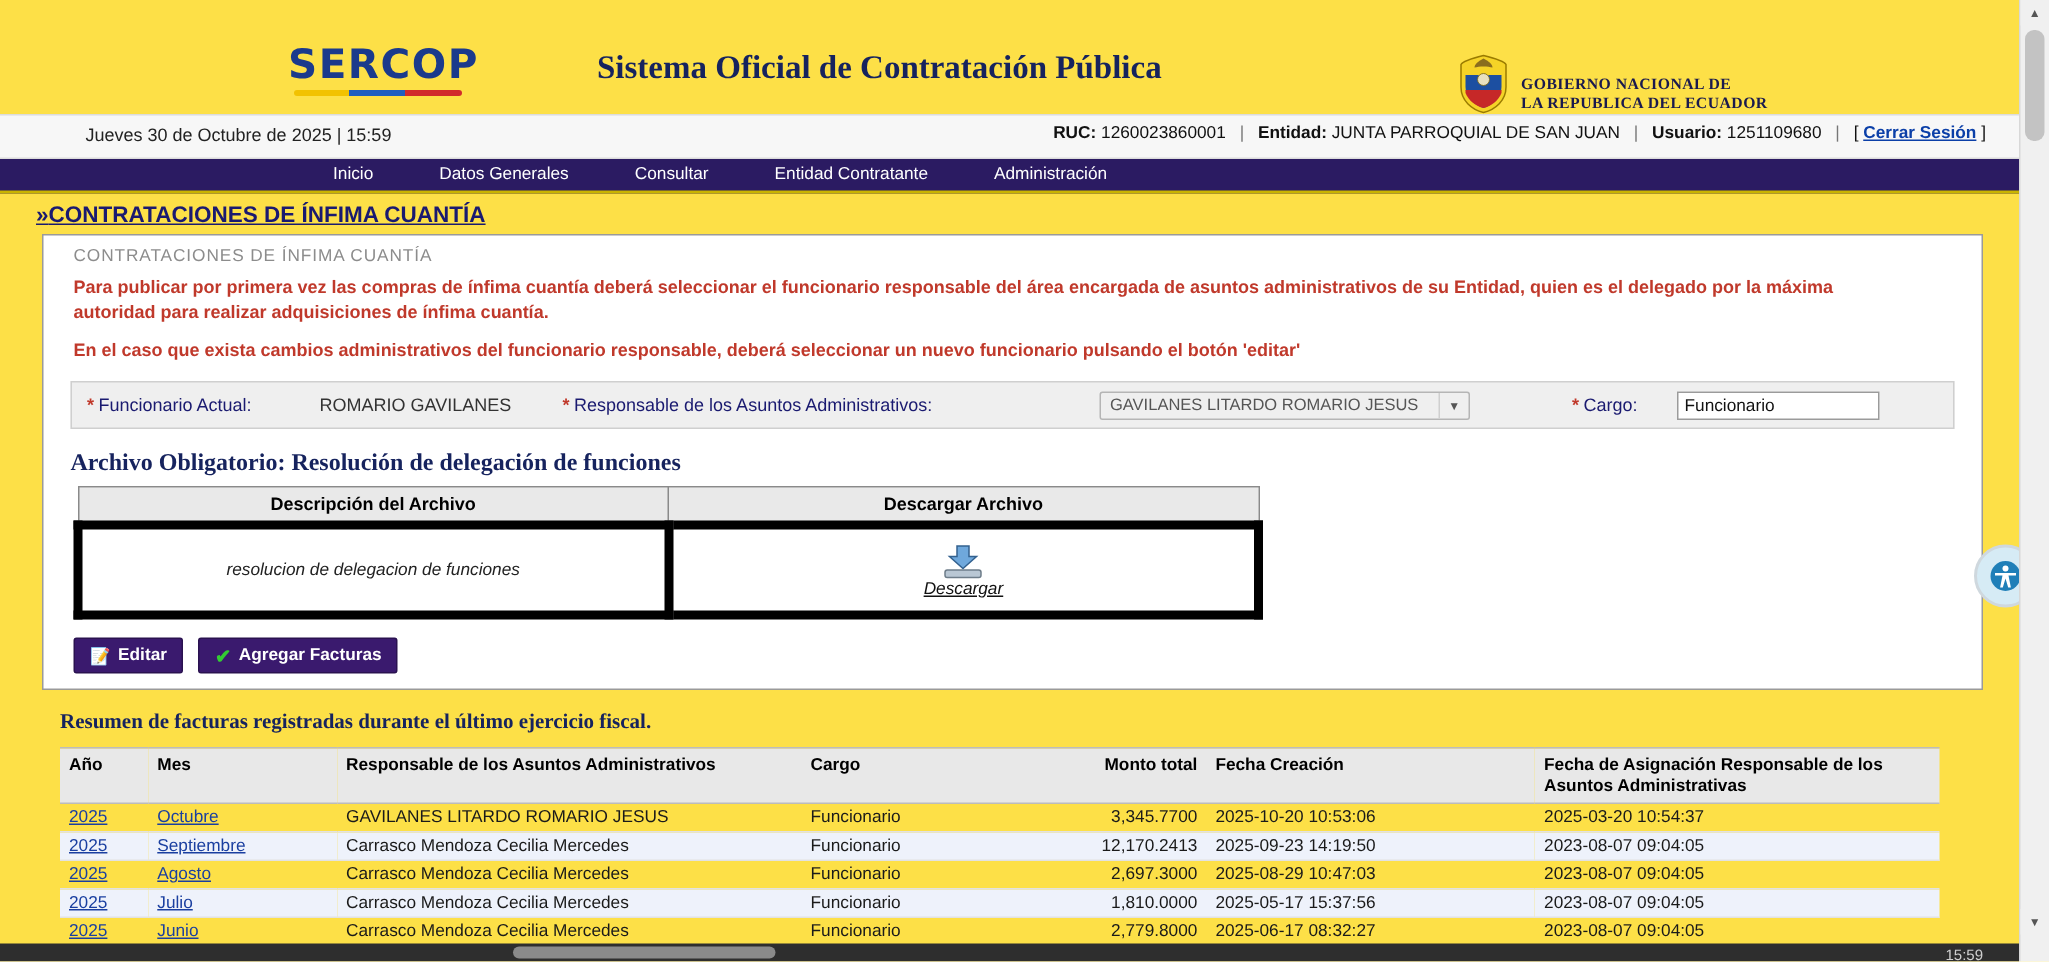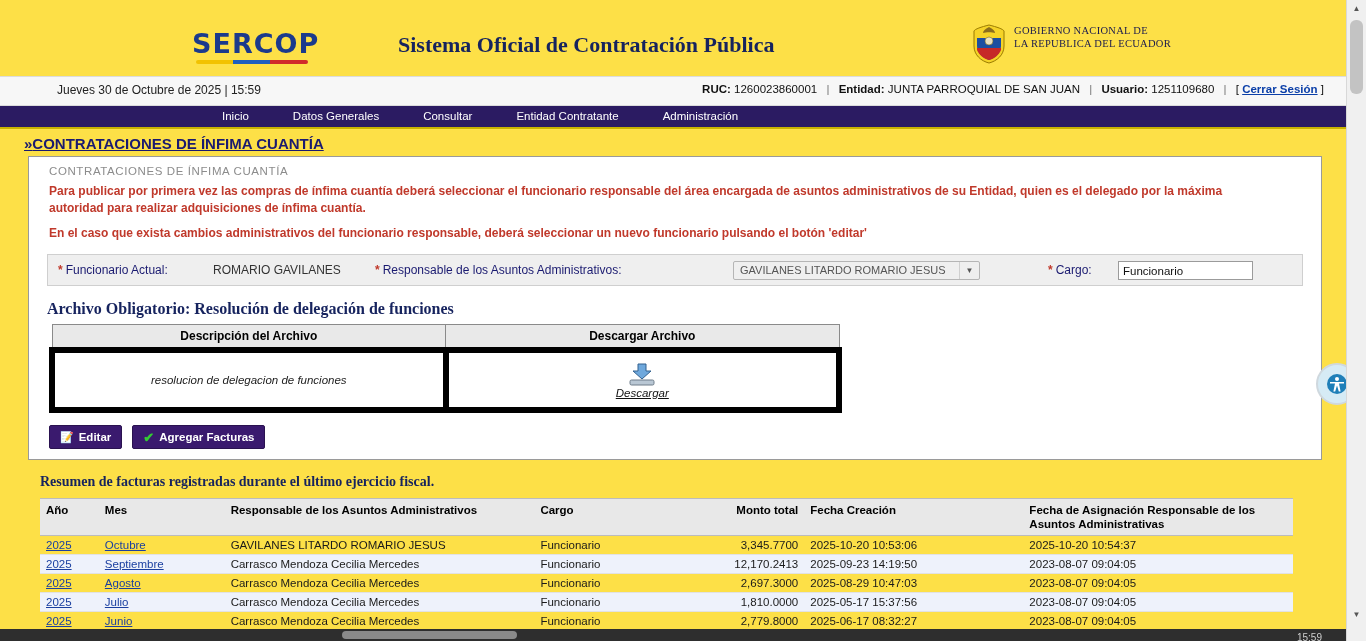--- a/index.html
+++ b/index.html
@@ -55,24 +55,25 @@
     left: 398px;
     top: 32px;
     font-size: 22px;
     font-weight: bold;
     color: #16235e;
     font-family: "Liberation Serif", serif;
   }
   .gov-block {
     position: absolute;
     left: 972px;
-    top: 24px;
+    top: 36px;
     display: flex;
-    align-items: flex-start;
+    align-items: flex-end;
     gap: 8px;
+    font-weight: bold;
   }
   .gov-shield {
     width: 34px;
     height: 40px;
   }
   .gov-text {
     font-size: 10.5px;
     line-height: 13px;
     color: #1a1a4e;
     font-family: "Liberation Serif", serif;
@@ -505,21 +506,21 @@
       </tr>
     </thead>
     <tbody>
       <tr>
         <td><a class="lnk" href="#">2025</a></td>
         <td><a class="lnk" href="#">Octubre</a></td>
         <td>GAVILANES LITARDO ROMARIO JESUS</td>
         <td>Funcionario</td>
         <td class="num">3,345.7700</td>
         <td>2025-10-20 10:53:06</td>
-        <td>2025-10-20 10:54:37</td>
+        <td>2025-03-20 10:54:37</td>
       </tr>
       <tr class="alt">
         <td><a class="lnk" href="#">2025</a></td>
         <td><a class="lnk" href="#">Septiembre</a></td>
         <td>Carrasco Mendoza Cecilia Mercedes</td>
         <td>Funcionario</td>
         <td class="num">12,170.2413</td>
         <td>2025-09-23 14:19:50</td>
         <td>2023-08-07 09:04:05</td>
       </tr>

